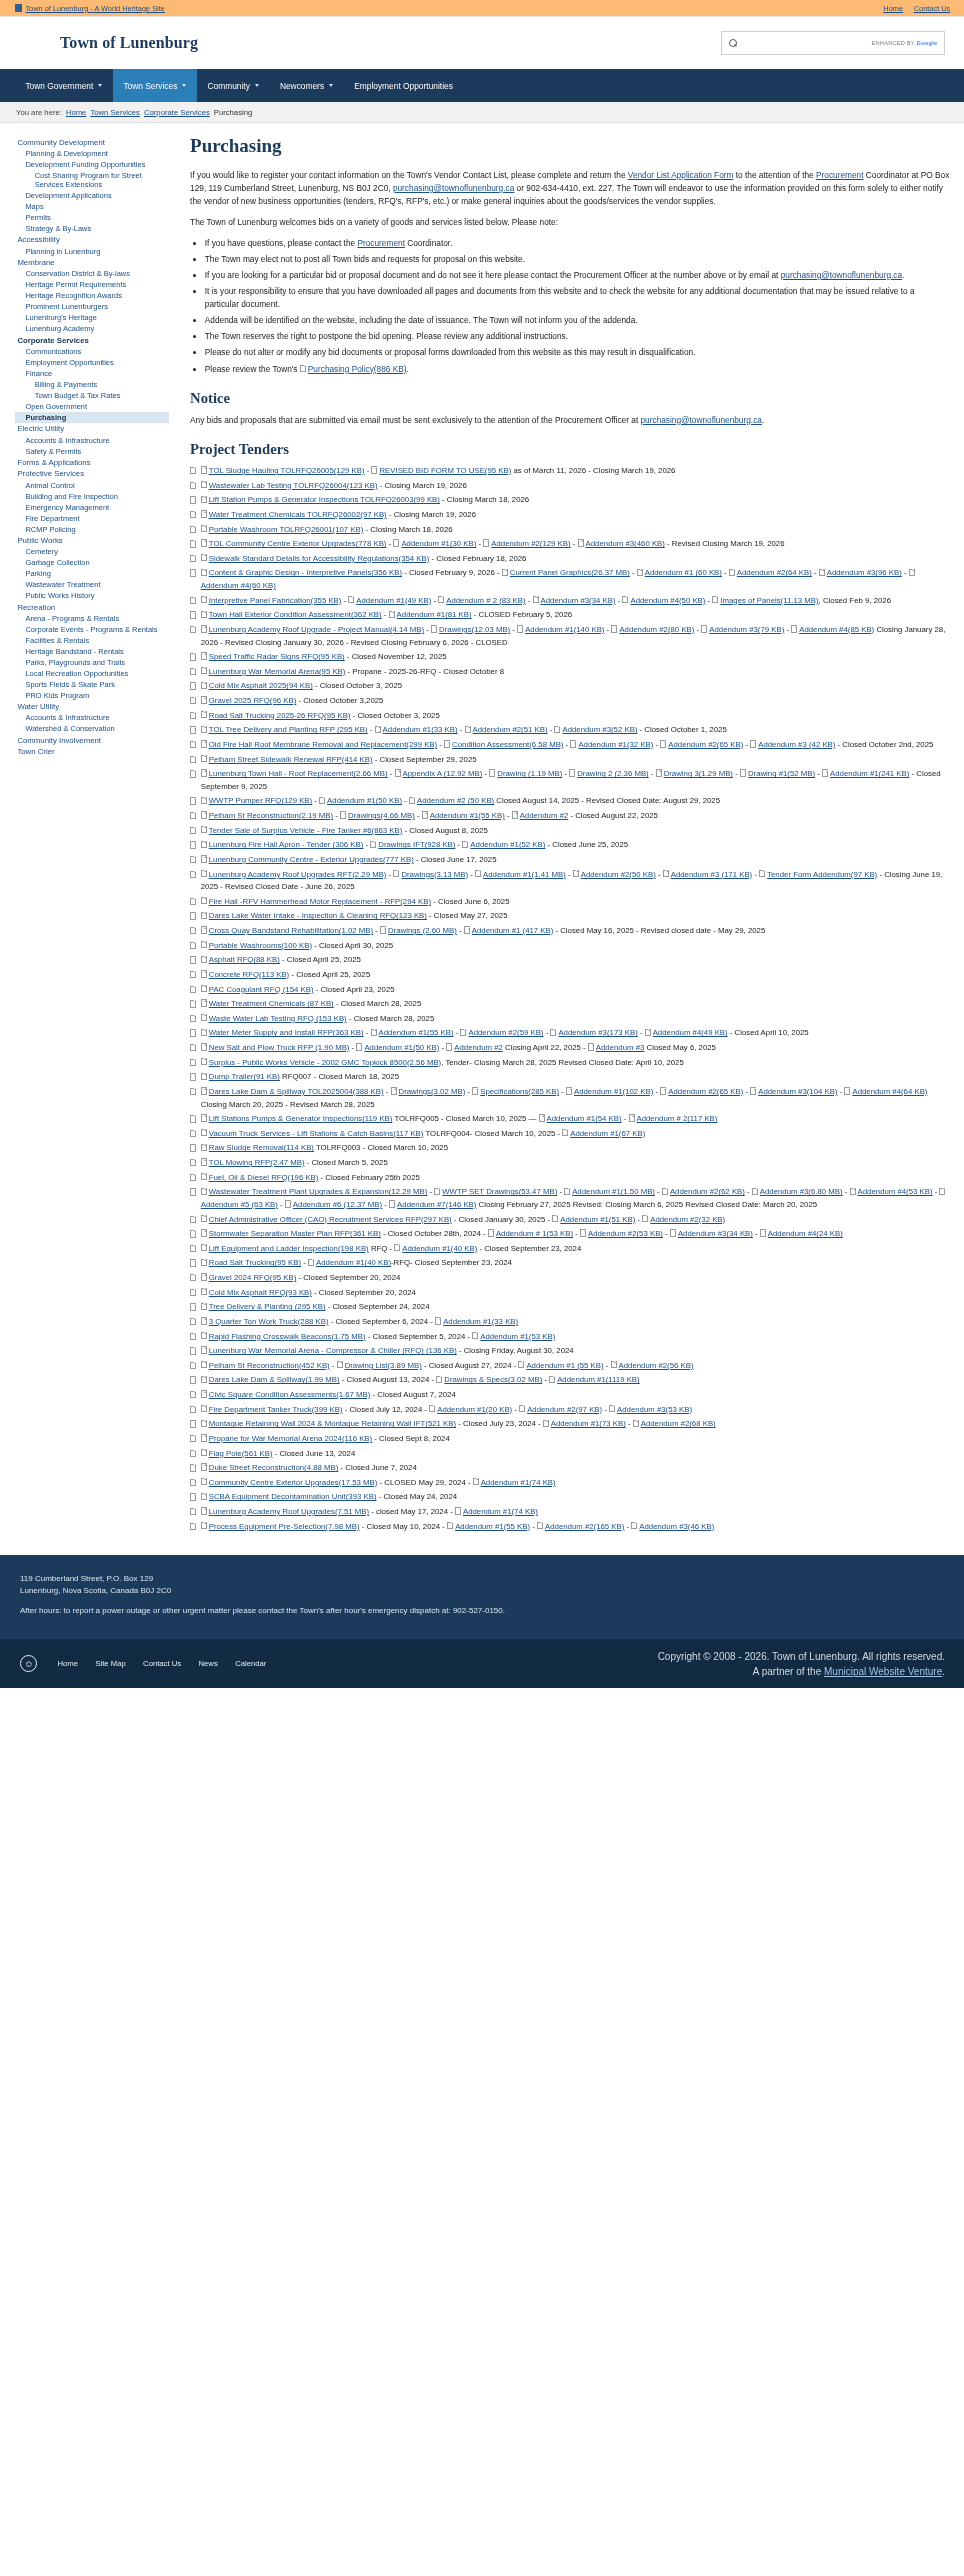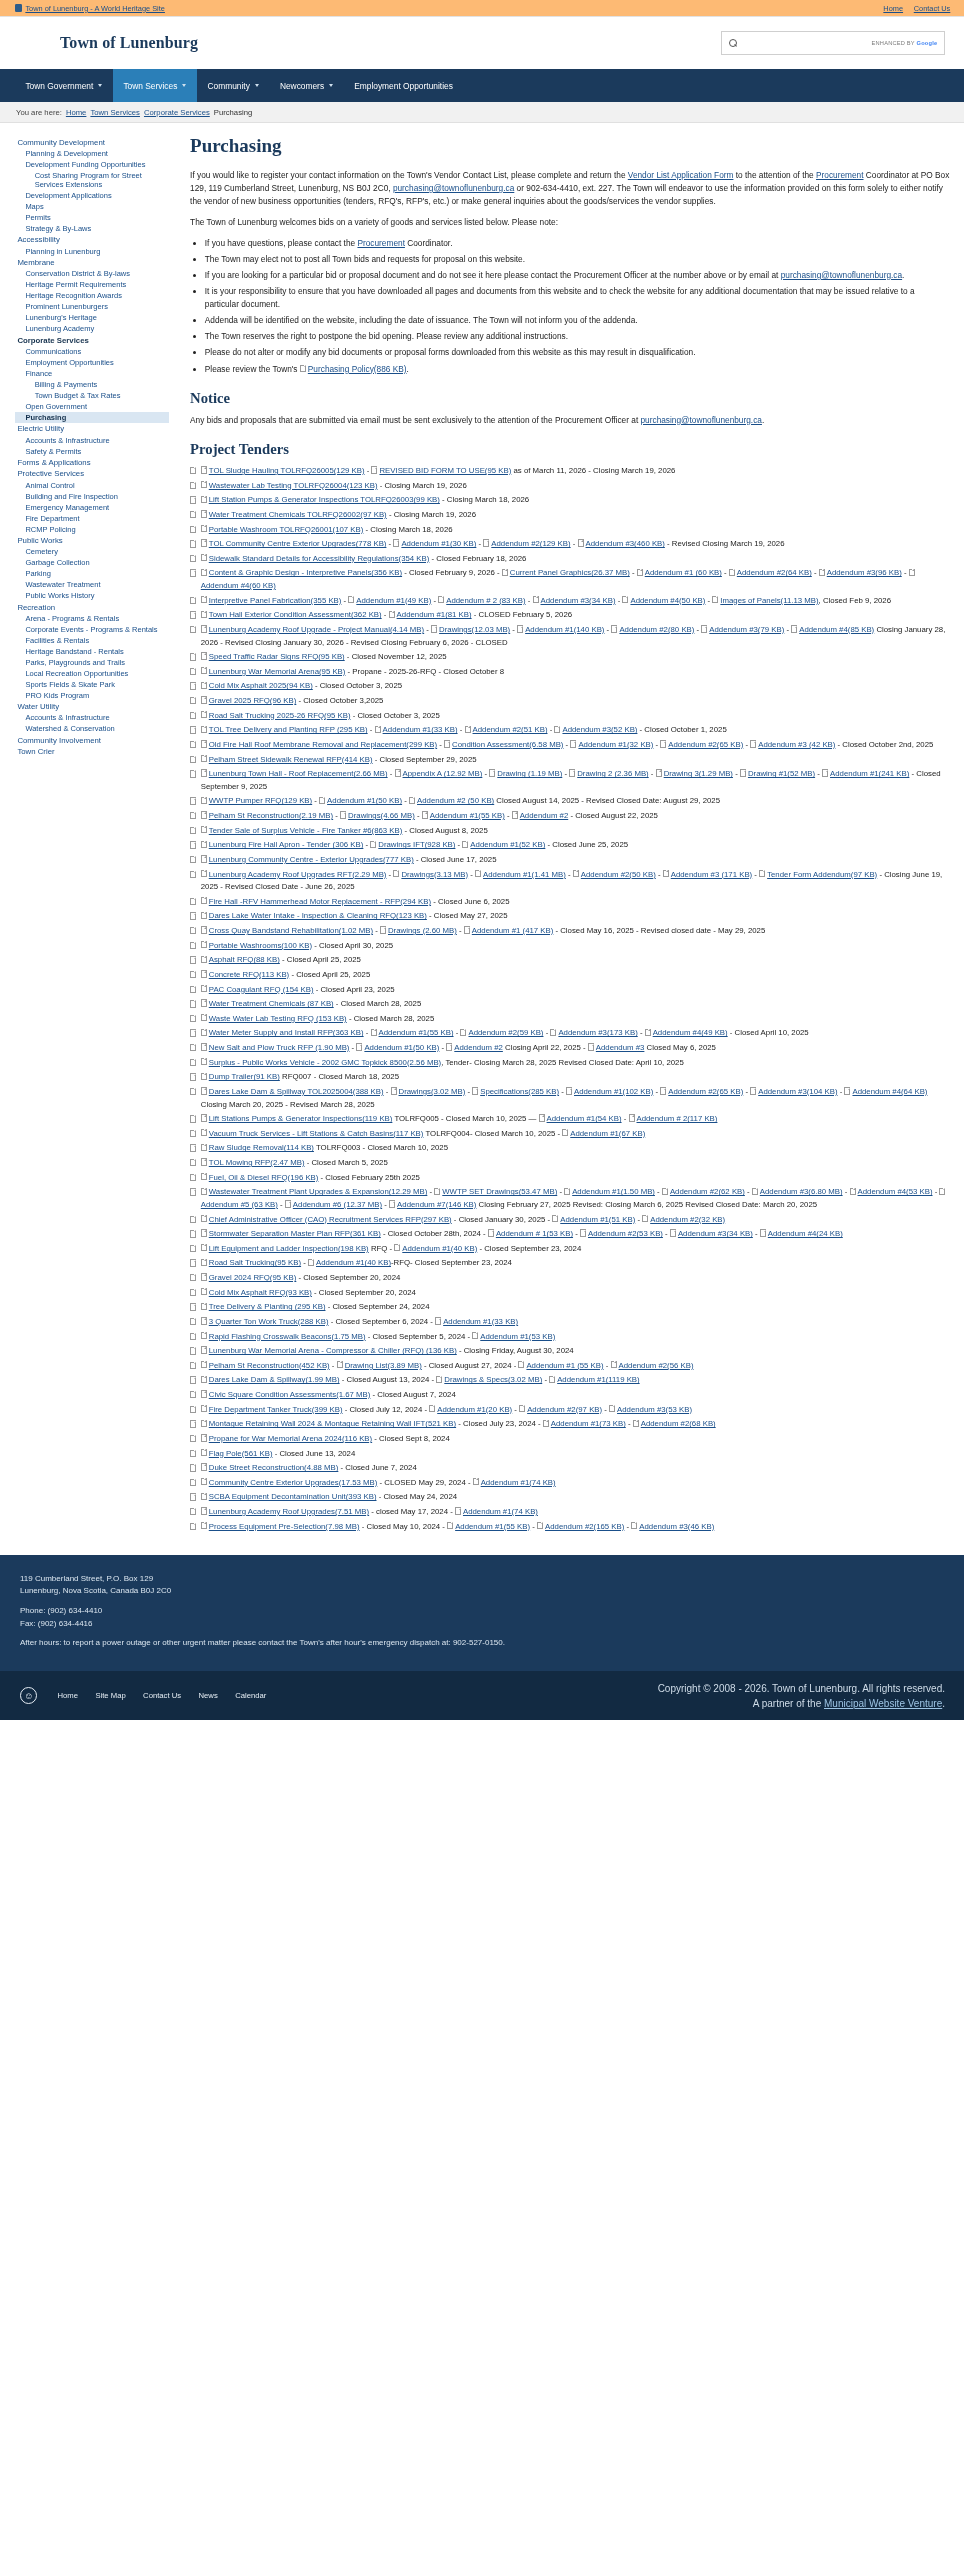--- a/index.html
+++ b/index.html
@@ -437,24 +437,20 @@
       </ul>
   </div>
 </div>
 
 <div class="footer">
   <div class="col addr">
     <p>
       <span>119 Cumberland Street, P.O. Box 129</span><br>
       <span>Lunenburg, Nova Scotia, Canada B0J 2C0</span>
     </p>
-    <p>
-      <span>Phone: (902) 634-4410</span><br>
-      <span>Fax: (902) 634-4416</span>
-    </p>
     <p>After hours: to report a power outage or other urgent matter please contact the Town's after hour's emergency dispatch at: 902-527-0150.</p>
   </div>
 </div>
 
 <div class="footbar">
   <span class="acc-circle">☺</span>
   <span class="links">
     <a>Home</a>
     <a>Site Map</a>
     <a>Contact Us</a>

